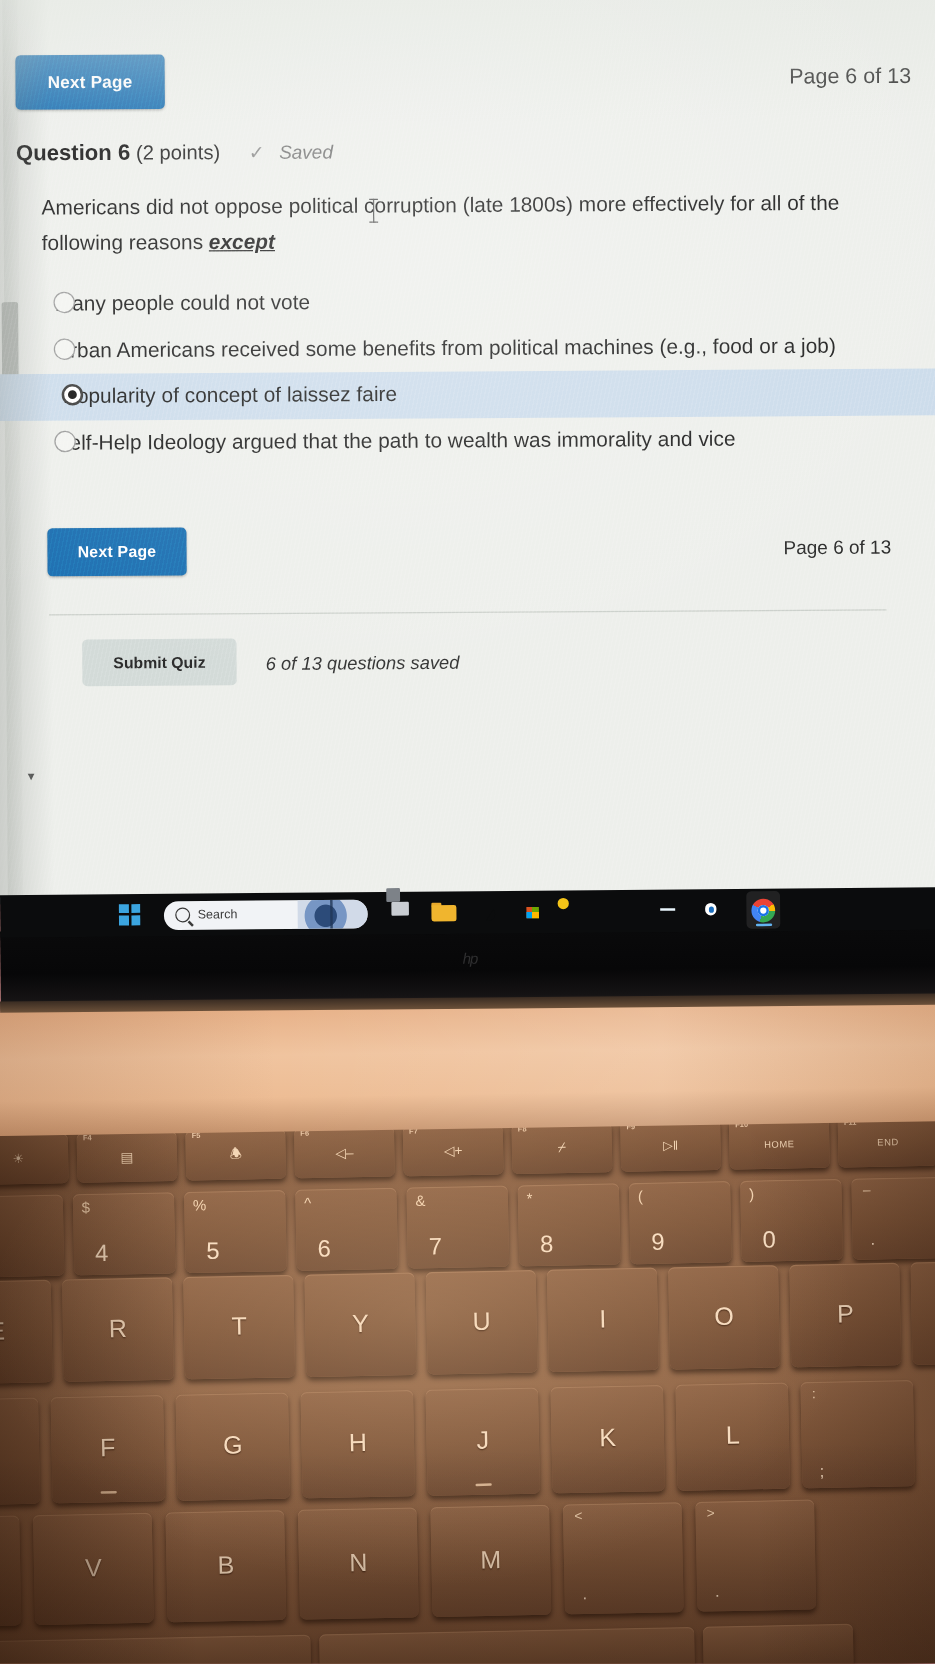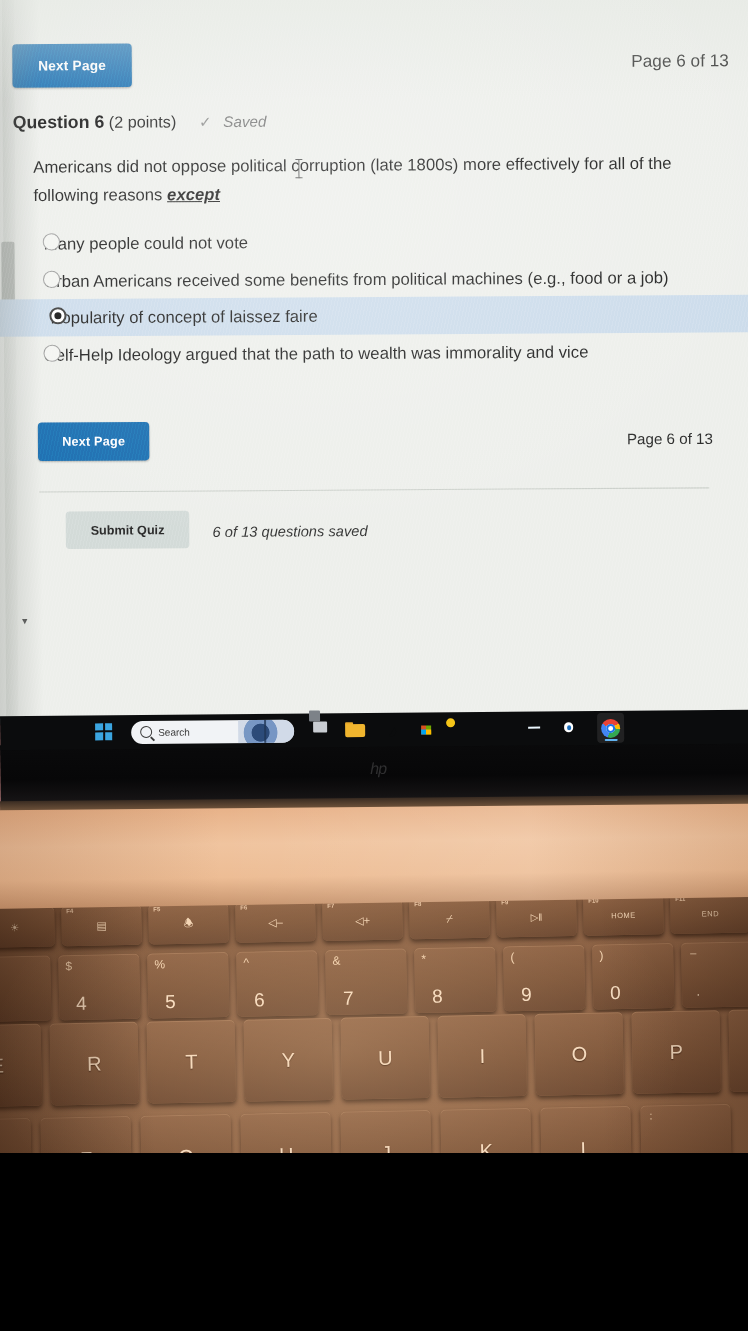--- a/index.html
+++ b/index.html
@@ -1,20 +1,20 @@
 <!DOCTYPE html>
 <html><head>
 <meta charset="utf-8">
 <style>
   html,body{margin:0;padding:0;background:#000;}
   body{width:748px;height:1331px;overflow:hidden;position:relative;
        font-family:"Liberation Sans",sans-serif;}
 
   
-  #photo{position:absolute;inset:0;width:748px;height:1153px;overflow:hidden;
+  #photo{position:absolute;inset:0;width:748px;height:1331px;overflow:hidden;
          background:#fca5a5;}
 
   
   #screen{position:absolute;left:0;top:0;width:748px;height:716px;
           background:#eceee9;overflow:hidden;
           transform:rotate(-0.35deg) scale(1.012);transform-origin:50% 40%;}
   
   #screen:after{content:"";position:absolute;inset:0;pointer-events:none;
      background:repeating-linear-gradient(102deg,rgba(255,255,255,.20) 0 1px,rgba(170,180,170,.07) 1px 3px);
      mix-blend-mode:overlay;opacity:.55;}
@@ -132,21 +132,21 @@
      background:conic-gradient(from -60deg,#ea4335 0 33%,#fbbc05 33% 42%,#34a853 42% 72%,#4285f4 72% 100%);position:relative;}
   .chrome:after{content:"";position:absolute;left:5px;top:5px;width:9px;height:9px;border-radius:50%;
      background:#fff;box-shadow:inset 0 0 0 2px #1a73e8;}
   .chromewrap .dot{position:absolute;bottom:2px;left:50%;transform:translateX(-50%);
      width:13px;height:2.5px;border-radius:2px;background:#62b3f0;}
 
   
   #bezel{position:absolute;left:0;top:742px;width:748px;height:62px;background:#090909;z-index:7;
      transform:rotate(-0.5deg);transform-origin:50% 0;
      background:linear-gradient(180deg,#0a0a0b 0%,#070708 55%,#151314 88%,#2b2320 100%);}
-  #hp{position:absolute;left:370px;top:18px;font-size:16px;color:#2f2f30;font-style:italic;
+  #hp{position:absolute;left:370px;top:18px;font-size:12px;color:#2f2f30;font-style:italic;
       font-family:Liberation Sans, sans-serif;letter-spacing:-1px;}
   #lidedge{position:absolute;left:0;top:798px;width:748px;height:9px;z-index:7;
      background:linear-gradient(180deg,#3a2c22,#6b5039);transform:rotate(-0.5deg);transform-origin:50% 0;}
 
   
   #desk{position:absolute;left:0;top:804px;width:748px;height:96px;z-index:5;
      background:linear-gradient(180deg,#e7b188 0%,#f0c49f 38%,#edbd95 72%,#c99771 100%);
      transform:rotate(-0.9deg) scale(1.03);transform-origin:50% 0;}
   #desk:after{content:"";position:absolute;inset:0;
      background:linear-gradient(90deg,rgba(120,70,40,.22),rgba(255,255,255,0) 30%,rgba(255,255,255,.12) 70%,rgba(140,90,55,.18));}

